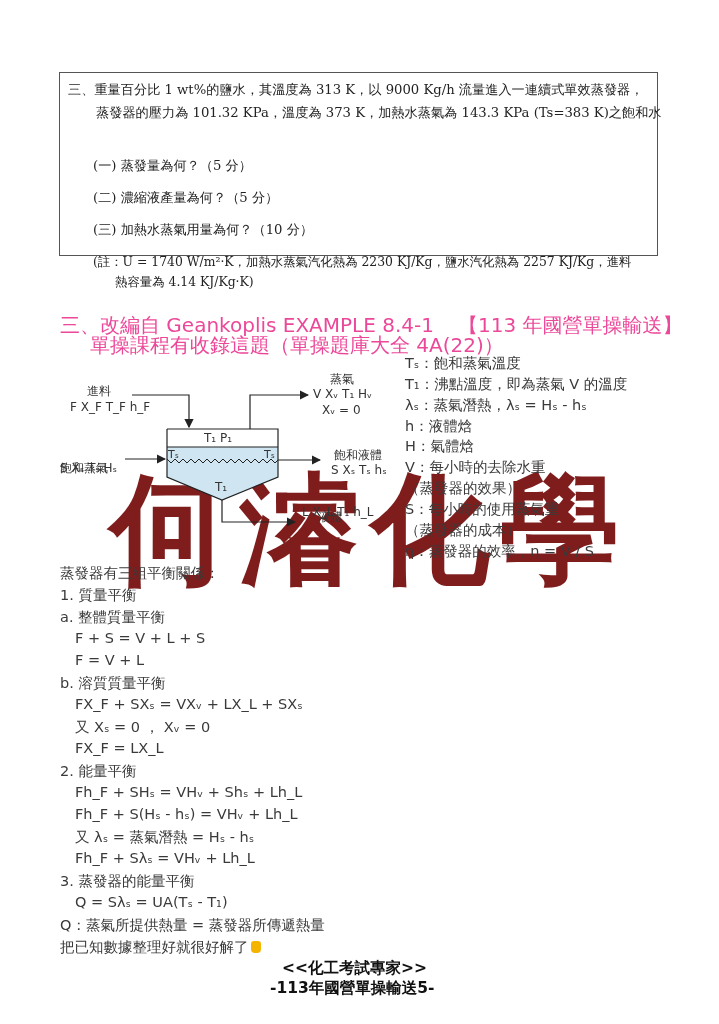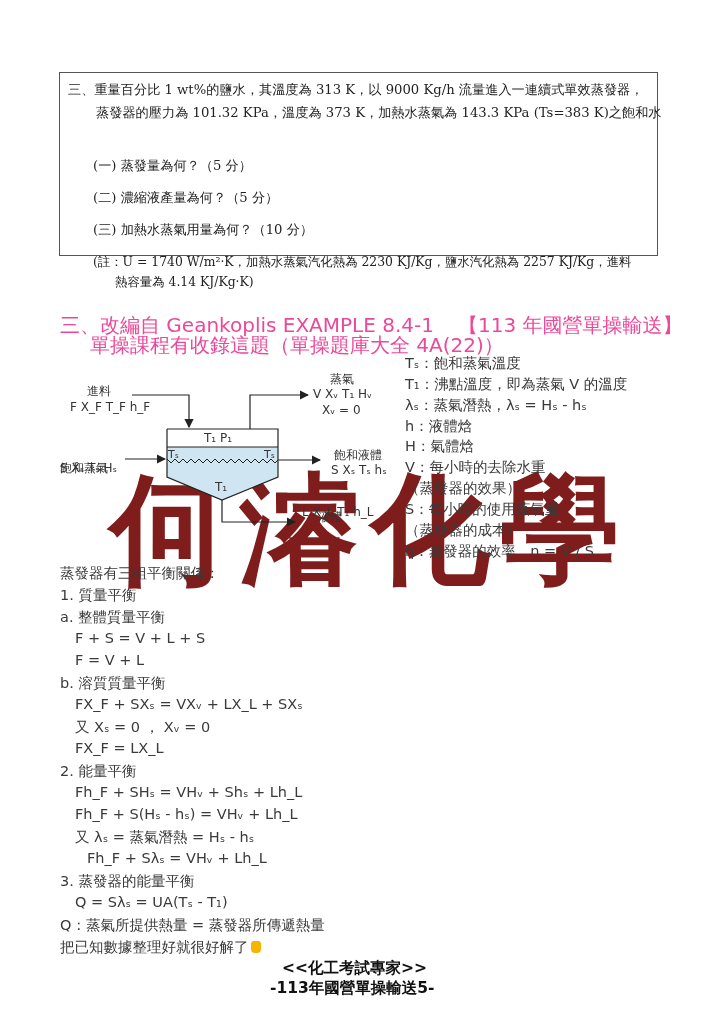--- a/index.html
+++ b/index.html
@@ -96,20 +96,20 @@
 <div class="abs eq" style="left:75px;top:630px;">F + S = V + L + S</div>
 <div class="abs eq" style="left:75px;top:652px;">F = V + L</div>
 <div class="abs eq" style="left:60px;top:674px;">b. 溶質質量平衡</div>
 <div class="abs eq" style="left:75px;top:696px;">FX_F + SXₛ = VXᵥ + LX_L + SXₛ</div>
 <div class="abs eq" style="left:75px;top:718px;">又 Xₛ = 0 ， Xᵥ = 0</div>
 <div class="abs eq" style="left:75px;top:740px;">FX_F = LX_L</div>
 <div class="abs eq" style="left:60px;top:762px;">2. 能量平衡</div>
 <div class="abs eq" style="left:75px;top:784px;">Fh_F + SHₛ = VHᵥ + Shₛ + Lh_L</div>
 <div class="abs eq" style="left:75px;top:806px;">Fh_F + S(Hₛ - hₛ) = VHᵥ + Lh_L</div>
 <div class="abs eq" style="left:75px;top:828px;">又 λₛ = 蒸氣潛熱 = Hₛ - hₛ</div>
-<div class="abs eq" style="left:75px;top:850px;margin-left:12px;">Fh_F + Sλₛ = VHᵥ + Lh_L</div>
+<div class="abs eq" style="left:75px;top:850px;">Fh_F + Sλₛ = VHᵥ + Lh_L</div>
 <div class="abs eq" style="left:60px;top:872px;">3. 蒸發器的能量平衡</div>
 <div class="abs eq" style="left:75px;top:894px;">Q = Sλₛ = UA(Tₛ - T₁)</div>
 <div class="abs eq" style="left:60px;top:916px;">Q：蒸氣所提供熱量 = 蒸發器所傳遞熱量</div>
 <div class="abs eq" style="left:60px;top:938px;"><span>把已知數據整理好就很好解了</span><span class="thumb"></span></div>
 
 <div class="abs footer" style="left:282px;top:958px;">&lt;&lt;化工考試專家&gt;&gt;</div>
 <div class="abs footer" style="left:270px;top:978px;">-113年國營單操輸送5-</div>
 
 </body></html>

